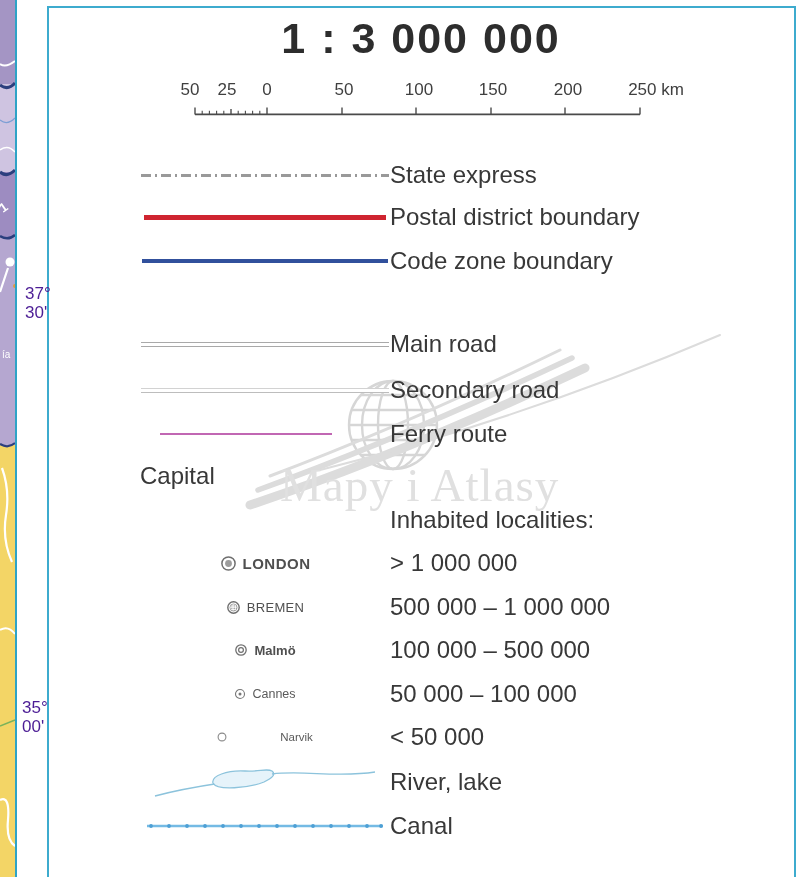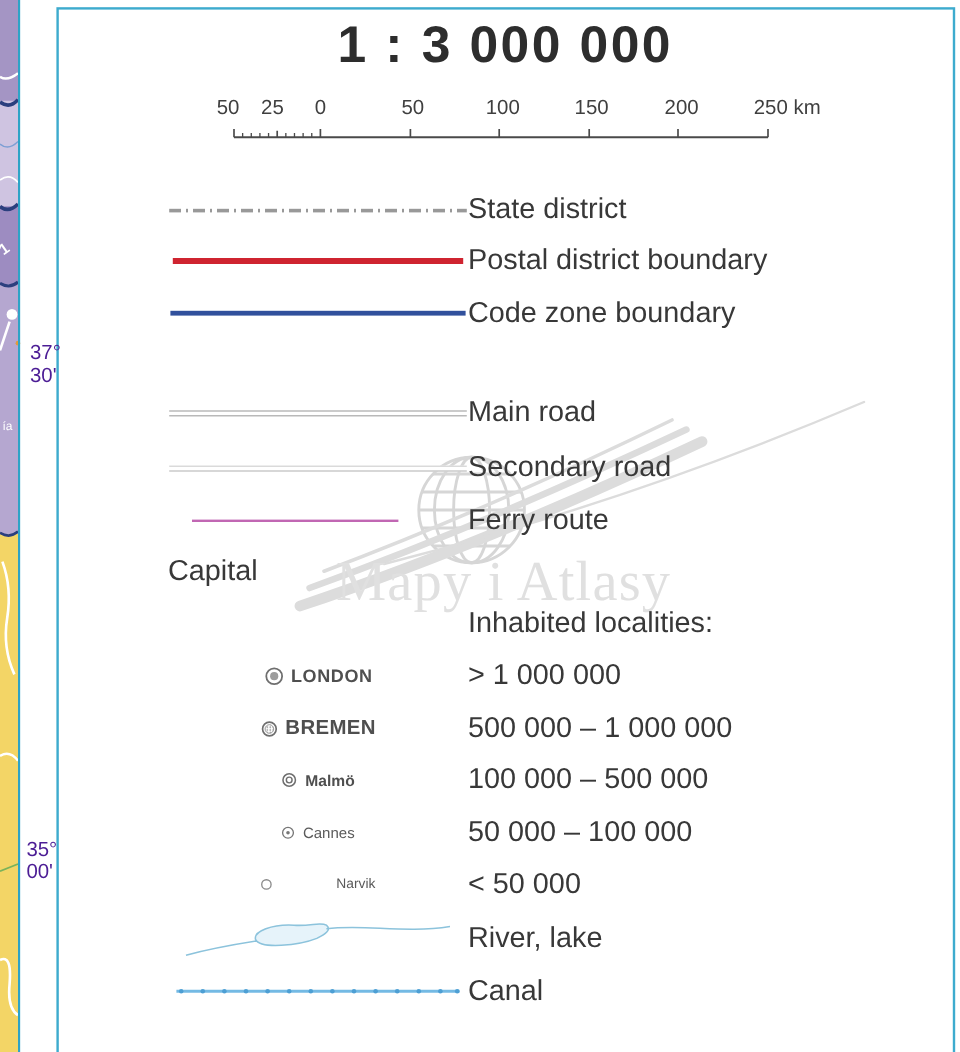--- a/index.html
+++ b/index.html
@@ -67,21 +67,21 @@
   .ln-secondary{width:248px;height:5px;border-top:1px solid #d2d2d2;border-bottom:1px solid #bdbdbd;box-sizing:border-box;background:#fff;}
   .ln-ferry{width:172px;height:1.8px;background:#c167b3;margin-right:38px;}
   
   .capital-name{
     font-size:15.5px;font-weight:bold;color:#4a4a4a;letter-spacing:0.5px;
     border-bottom:1.5px solid #4a4a4a;padding-bottom:1px;
   }
   .city{display:flex;align-items:center;gap:6px;}
   .city-name{color:#4f4f4f;white-space:nowrap;}
   .nm-london{font-size:15px;font-weight:bold;letter-spacing:0.5px;}
-  .nm-bremen{font-size:17px;font-weight:bold;letter-spacing:0.3px;}
+  .nm-bremen{font-size:13px;font-weight:normal;letter-spacing:0.3px;}
   .nm-malmo{font-size:13px;font-weight:bold;}
   .nm-cannes{font-size:12.5px;color:#5a5a5a;}
   .nm-narvik{font-size:11.5px;color:#5a5a5a;padding-left:47px;}
 </style>
 </head>
 <body>
 
 <div id="page">
 
   <svg class="map-strip" width="17" height="877" viewBox="0 0 17 877">
@@ -173,21 +173,21 @@
             <line x1="79.8" y1="8.8" x2="79.8" y2="12.4"></line>
         </g>
       </g>
     </svg>
   </div>
 
   <div class="row" style="top:153px">
     <div class="sample">
         <div class="ln ln-state"></div>
       </div>
-    <div class="lbl">State district</div>
+    <div class="lbl">State express</div>
   </div>
 
   <div class="row" style="top:195px">
     <div class="sample">
         <div class="ln ln-postal"></div>
       </div>
     <div class="lbl">Postal district boundary</div>
   </div>
 
   <div class="row" style="top:239px">

